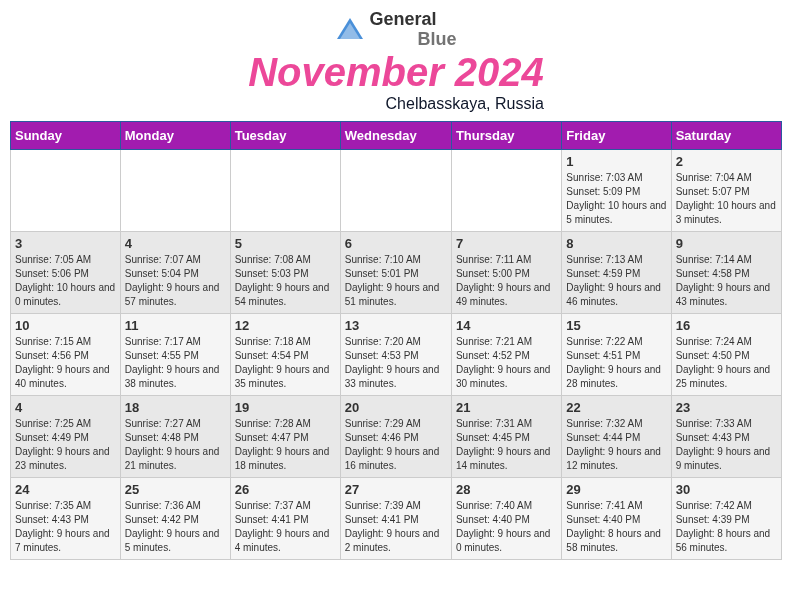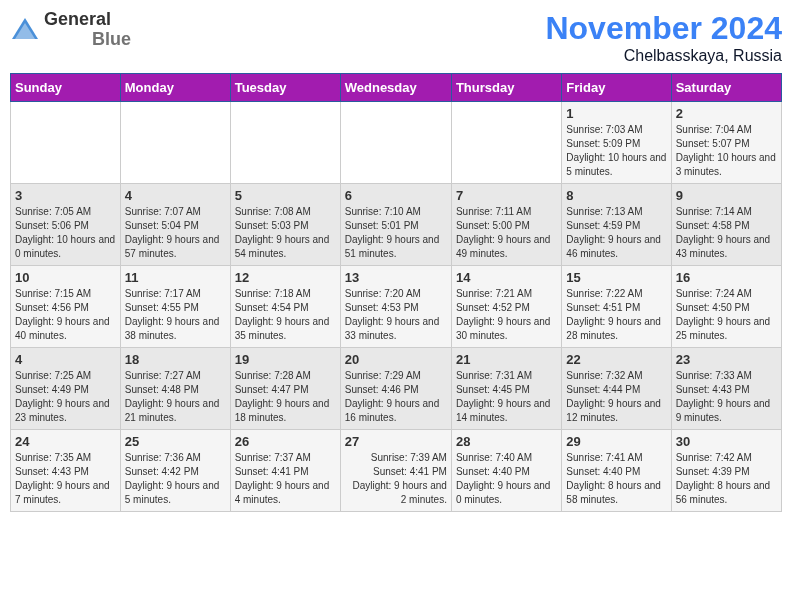--- a/index.html
+++ b/index.html
@@ -6,22 +6,23 @@
     body {
       font-family: Arial, sans-serif;
       background: #fff;
       width: 792px;
       min-height: 612px;
       padding: 10px;
     }
     .header {
       display: flex;
       justify-content: space-between;
-      align-items: flex-start;
+      align-items: center;
       margin-bottom: 8px;
+      flex-direction: column;
     }
     .logo {
       display: flex;
       align-items: center;
     }
     .logo-text {
       display: flex;
       flex-direction: column;
       line-height: 1.1;
     }
@@ -38,23 +39,24 @@
     }
     .logo-icon {
       width: 30px;
       height: 30px;
       margin-right: 4px;
     }
     .title-block {
       text-align: right;
     }
     .month-title {
-      font-size: 32px;
-      font-weight: bold;
-      color: #3b82f6;
+      font-size: 40px;
+      font-weight: bold;
+      color: #ec4899;
+      font-style: italic;
     }
     .location {
       font-size: 16px;
       color: #0f172a;
     }
     table {
       width: 100%;
       border-collapse: collapse;
     }
     thead tr th {
@@ -295,21 +297,21 @@
 Daylight: 9 hours and 5 minutes.</div>
         </td>
         <td>
           <span class="day-number">26</span>
           <div class="day-info" style="white-space: pre-line;">Sunrise: 7:37 AM
 Sunset: 4:41 PM
 Daylight: 9 hours and 4 minutes.</div>
         </td>
         <td>
           <span class="day-number">27</span>
-          <div class="day-info" style="white-space: pre-line; text-align: right;">Sunrise: 7:39 AM
+          <div class="day-info" style="white-space: pre-line;">Sunrise: 7:39 AM
 Sunset: 4:41 PM
 Daylight: 9 hours and 2 minutes.</div>
         </td>
         <td>
           <span class="day-number">28</span>
           <div class="day-info" style="white-space: pre-line;">Sunrise: 7:40 AM
 Sunset: 4:40 PM
 Daylight: 9 hours and 0 minutes.</div>
         </td>
         <td>

